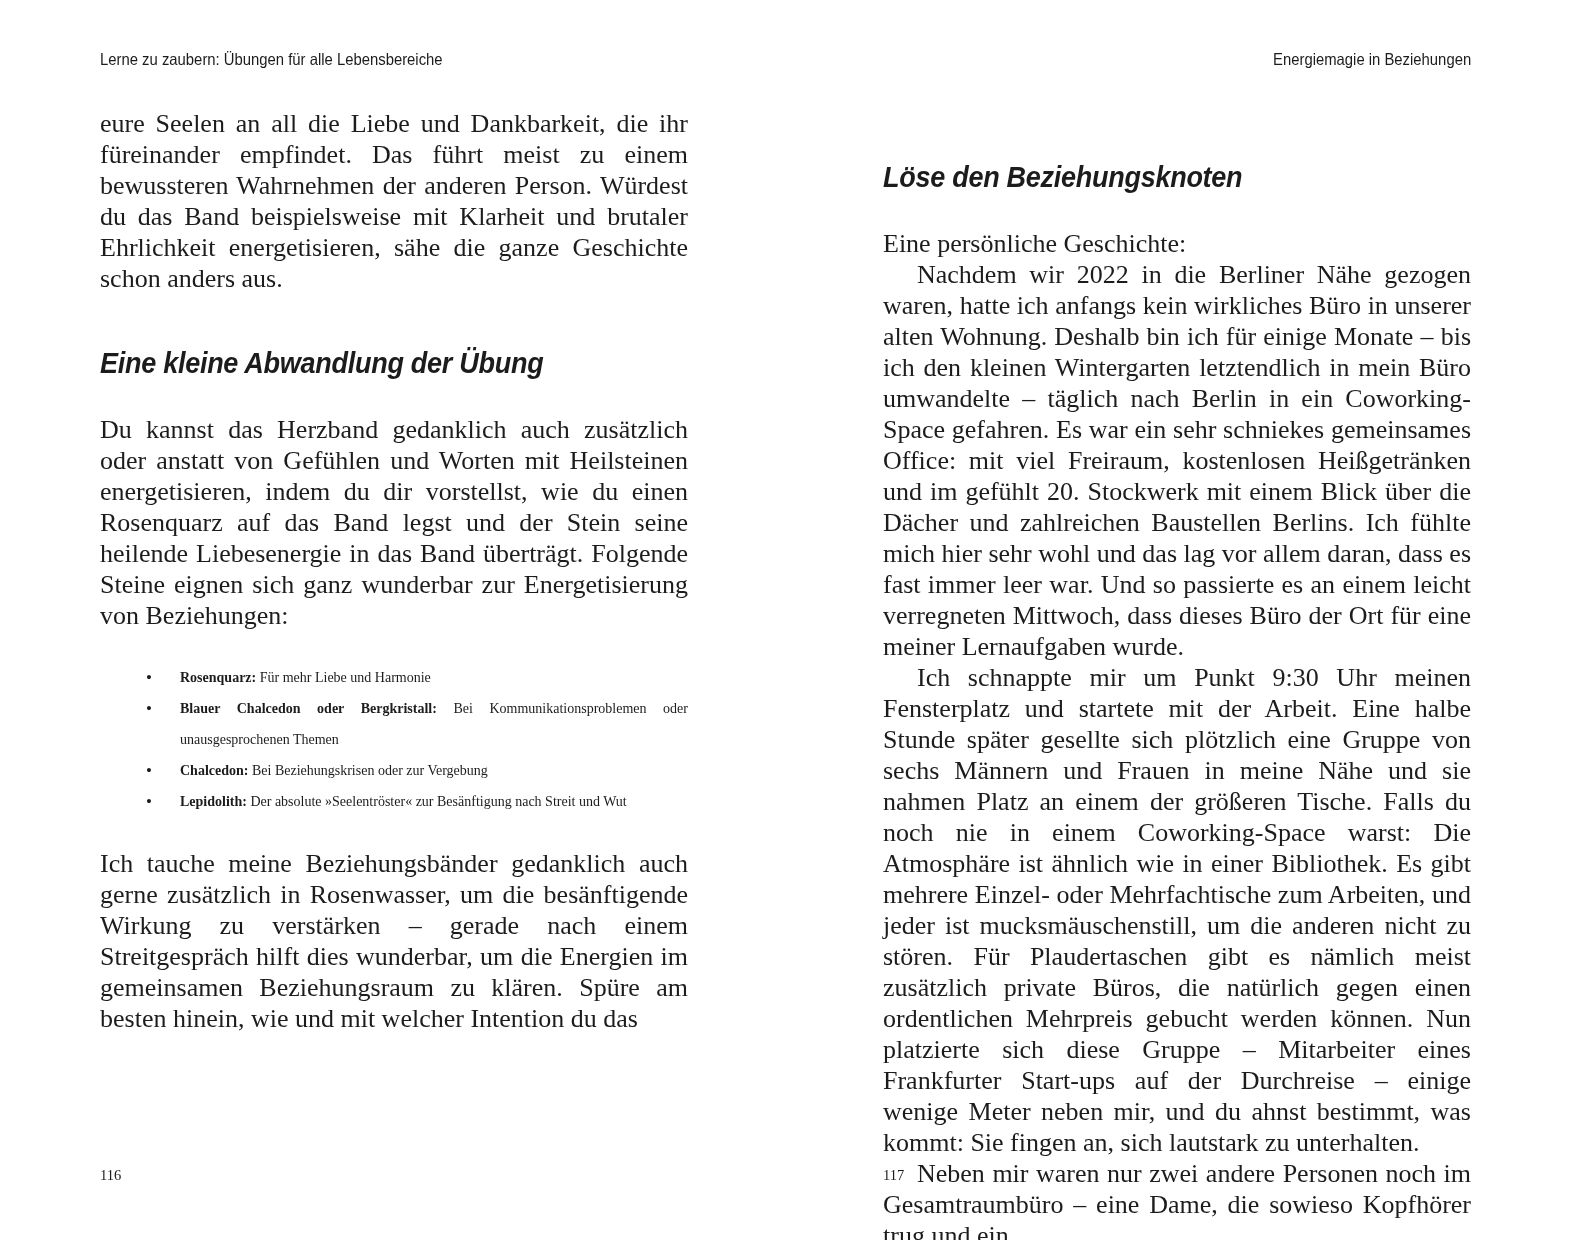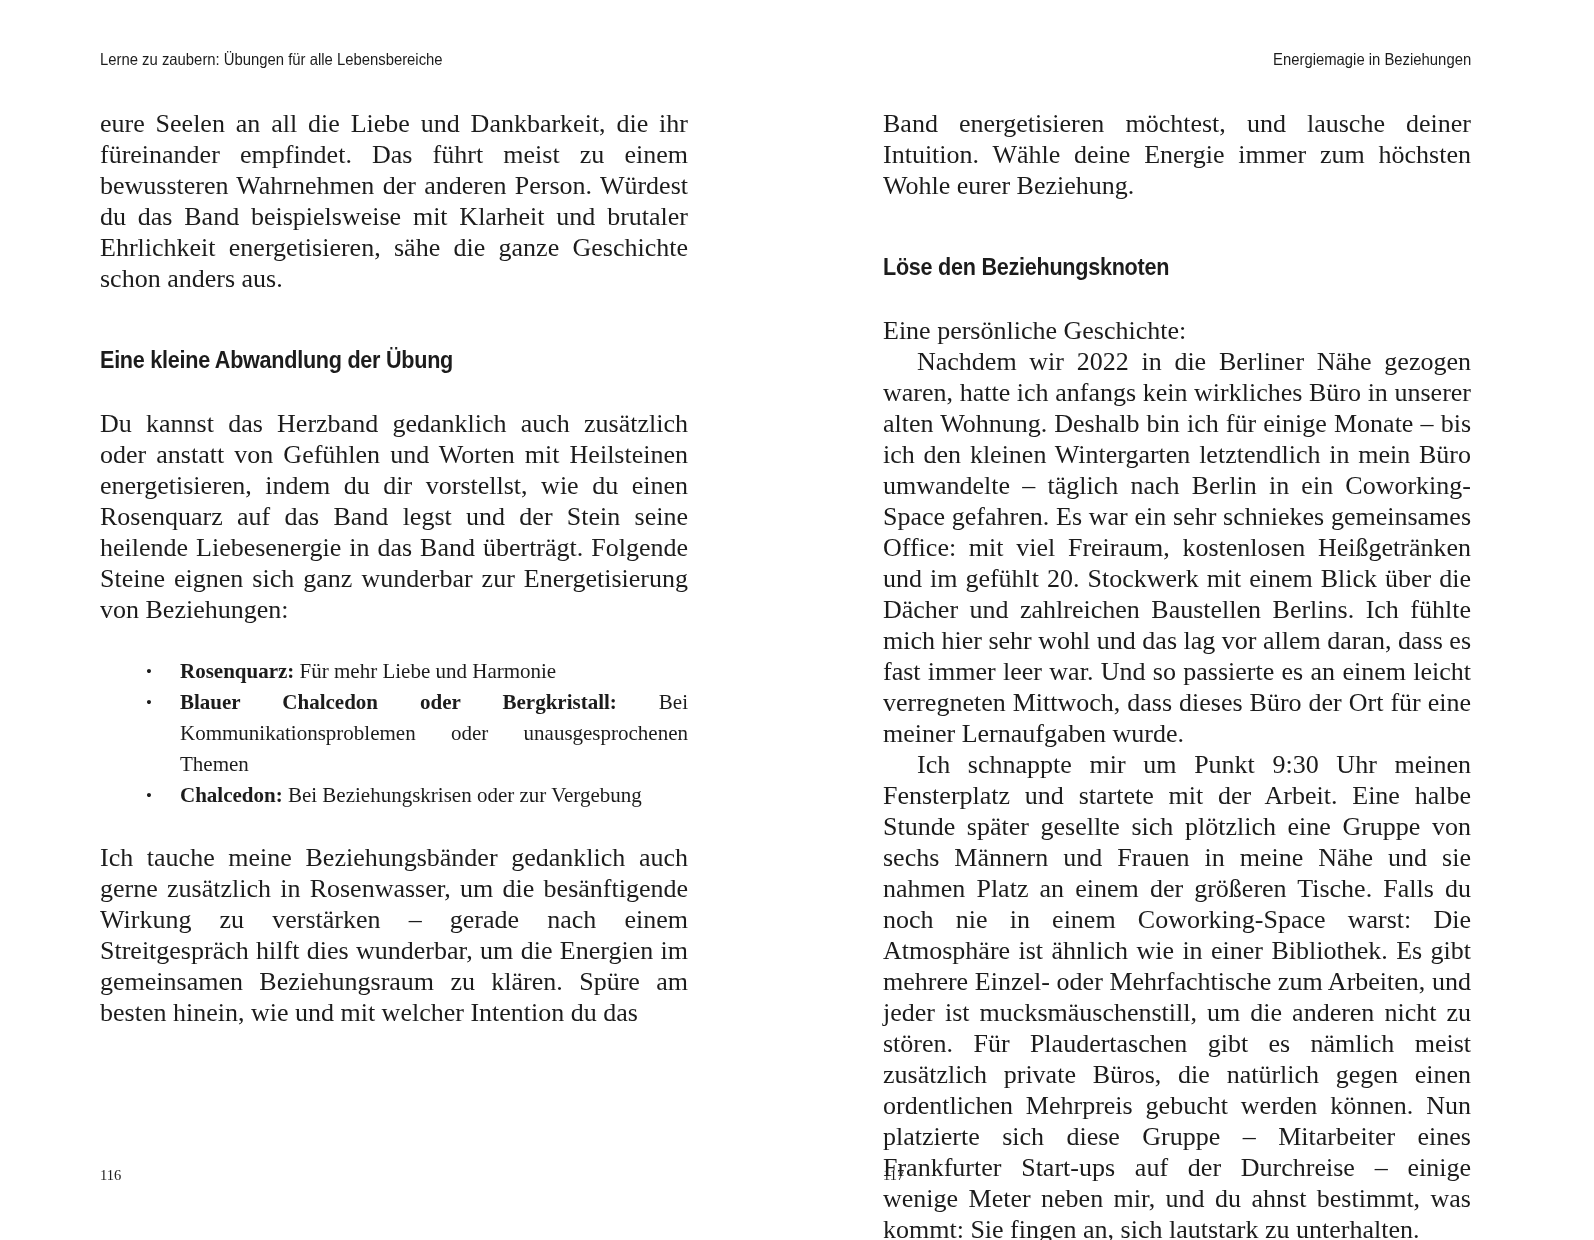--- a/index.html
+++ b/index.html
@@ -47,39 +47,40 @@
     font-size: 26px;
     line-height: 31px;
     text-align: justify;
     margin: 0;
   }
   p.indent { text-indent: 34px; }
 
   .section-heading {
     font-family: "Liberation Sans", sans-serif;
     font-weight: bold;
-    font-size: 24px;
+    font-size: 30px;
     letter-spacing: -0.3px;
     margin: 52px 0 34px 0;
     white-space: nowrap;
+    font-style: italic;
   }
   .section-heading .condense {
     display: inline-block;
     transform: scaleX(0.9);
     transform-origin: left center;
   }
 
   ul.bullets {
     list-style: none;
     margin: 31px 0;
     padding: 0;
   }
   ul.bullets li {
     position: relative;
-    font-size: 21px;
+    font-size: 14px;
     line-height: 31px;
     padding-left: 80px;
     text-align: justify;
   }
   ul.bullets li::before {
     content: "\2022";
     position: absolute;
     left: 46px;
     top: 0;
     font-size: 17px;
@@ -105,32 +106,32 @@
   <div class="content">
     <p class="body">eure Seelen an all die Liebe und Dankbarkeit, die ihr füreinander empfindet. Das führt meist zu einem bewussteren Wahrnehmen der anderen Person. Würdest du das Band beispielsweise mit Klarheit und brutaler Ehrlichkeit energetisieren, sähe die ganze Geschichte schon anders aus.</p>
     <h2 class="section-heading">
       <span class="condense">Eine kleine Abwandlung der Übung</span>
     </h2>
     <p class="body">Du kannst das Herzband gedanklich auch zusätzlich oder anstatt von Gefühlen und Worten mit Heilsteinen energetisieren, indem du dir vorstellst, wie du einen Rosenquarz auf das Band legst und der Stein seine heilende Liebesenergie in das Band überträgt. Folgende Steine eignen sich ganz wunderbar zur Energetisierung von Beziehungen:</p>
     <ul class="bullets">
       <li><span class="term">Rosenquarz:</span><span> Für mehr Liebe und Harmonie</span></li>
       <li><span class="term">Blauer Chalcedon oder Bergkristall:</span><span> Bei Kommunikationsproblemen oder unausgesprochenen Themen</span></li>
       <li><span class="term">Chalcedon:</span><span> Bei Beziehungskrisen oder zur Vergebung</span></li>
+      <li><span class="term">Lepidolith:</span><span> Der absolute »Seelentröster« zur Besänftigung nach Streit und Wut</span></li>
     </ul>
     <p class="body">Ich tauche meine Beziehungsbänder gedanklich auch gerne zusätzlich in Rosenwasser, um die besänftigende Wirkung zu verstärken – gerade nach einem Streitgespräch hilft dies wunderbar, um die Energien im gemeinsamen Beziehungsraum zu klären. Spüre am besten hinein, wie und mit welcher Intention du das</p>
   </div>
   <div class="page-number">116</div>
 </div>
 
 <div class="page page-right">
   <div class="running-head">
     <span class="condense">Energiemagie in Beziehungen</span>
   </div>
   <div class="content">
-    <p class="body">Band energetisieren möchtest, und lausche deiner Intuition. Wähle deine Energie immer zum höchsten Wohle eurer Beziehung.</p>
     <h2 class="section-heading">
       <span class="condense">Löse den Beziehungsknoten</span>
     </h2>
     <p class="body">Eine persönliche Geschichte:</p>
     <p class="body indent">Nachdem wir 2022 in die Berliner Nähe gezogen waren, hatte ich anfangs kein wirkliches Büro in unserer alten Wohnung. Deshalb bin ich für einige Monate – bis ich den kleinen Wintergarten letztendlich in mein Büro umwandelte – täglich nach Berlin in ein Coworking-Space gefahren. Es war ein sehr schniekes gemeinsames Office: mit viel Freiraum, kostenlosen Heißgetränken und im gefühlt 20. Stockwerk mit einem Blick über die Dächer und zahlreichen Baustellen Berlins. Ich fühlte mich hier sehr wohl und das lag vor allem daran, dass es fast immer leer war. Und so passierte es an einem leicht verregneten Mittwoch, dass dieses Büro der Ort für eine meiner Lernaufgaben wurde.</p>
     <p class="body indent">Ich schnappte mir um Punkt 9:30 Uhr meinen Fensterplatz und startete mit der Arbeit. Eine halbe Stunde später gesellte sich plötzlich eine Gruppe von sechs Männern und Frauen in meine Nähe und sie nahmen Platz an einem der größeren Tische. Falls du noch nie in einem Coworking-Space warst: Die Atmosphäre ist ähnlich wie in einer Bibliothek. Es gibt mehrere Einzel- oder Mehrfachtische zum Arbeiten, und jeder ist mucksmäuschenstill, um die anderen nicht zu stören. Für Plaudertaschen gibt es nämlich meist zusätzlich private Büros, die natürlich gegen einen ordentlichen Mehrpreis gebucht werden können. Nun platzierte sich diese Gruppe – Mitarbeiter eines Frankfurter Start-ups auf der Durchreise – einige wenige Meter neben mir, und du ahnst bestimmt, was kommt: Sie fingen an, sich lautstark zu unterhalten.</p>
     <p class="body indent">Neben mir waren nur zwei andere Personen noch im Gesamtraumbüro – eine Dame, die sowieso Kopfhörer trug und ein</p>
   </div>
   <div class="page-number">117</div>
 </div>

